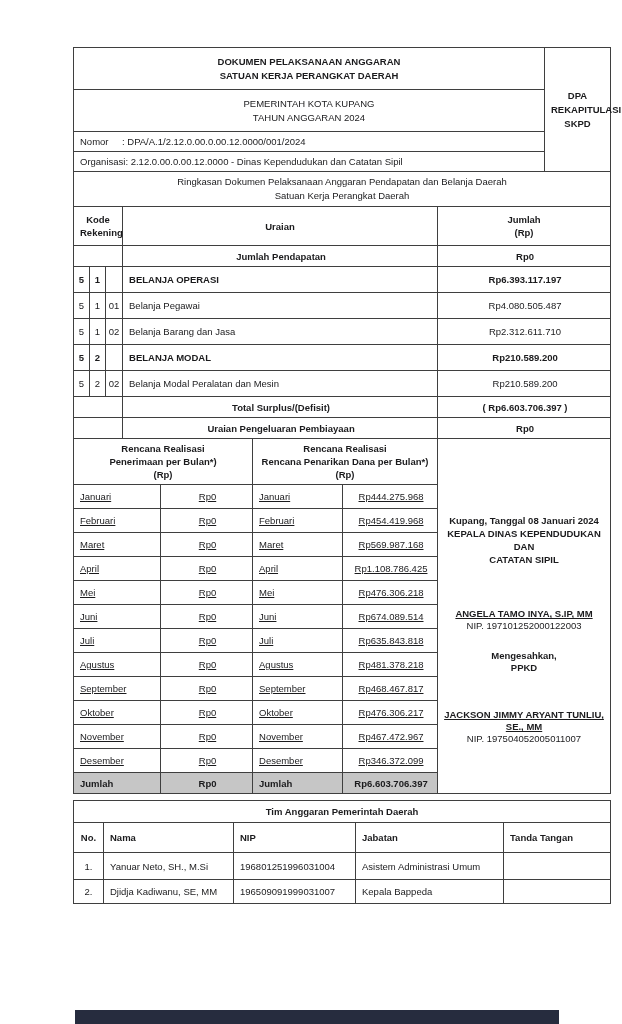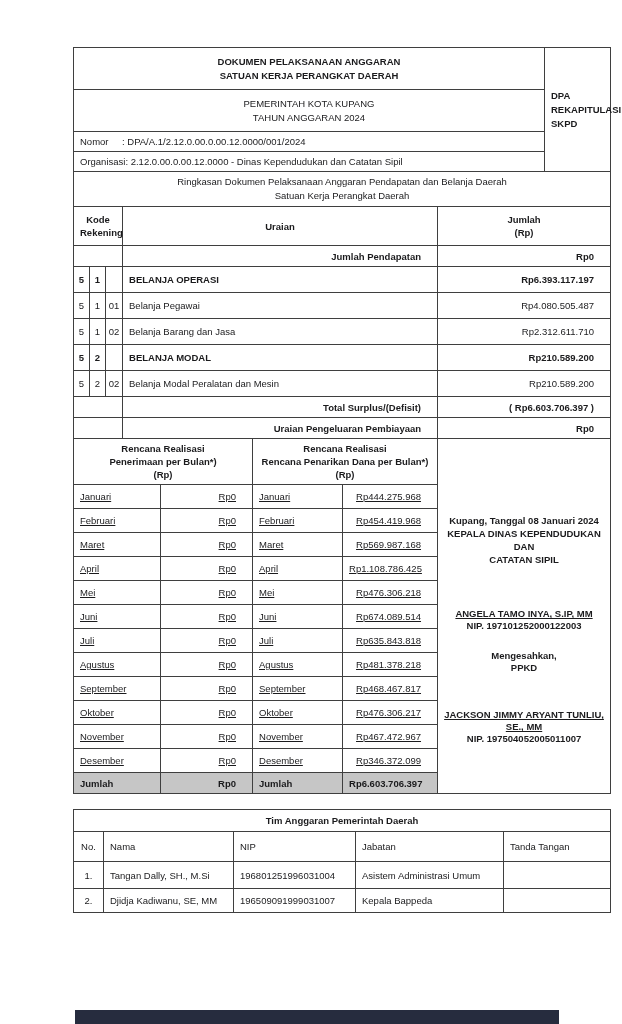--- a/index.html
+++ b/index.html
@@ -9,53 +9,53 @@
     background: #ffffff;
     font-family: "Liberation Sans", sans-serif;
     color: #1b1b1d;
     font-size: 9.5px;
     overflow: hidden;
   }
   .doc { position: absolute; left: 73px; top: 47px; width: 537px; }
   table { border-collapse: collapse; width: 537px; table-layout: fixed; }
   td { border: 1px solid #3f3f3f; vertical-align: middle; padding: 1px 6px; }
   .center { text-align: center; }
-  .right  { text-align: right; padding-right: 16px; }
+  .right  { text-align: center; padding-right: 4px; }
   .b { font-weight: bold; margin-top: 35px; }
 
   
   .hdr-title td { height: 42px; line-height: 14px; }
   .hdr-nomor td { height: 20px; }
-  .dpa-cell { font-weight: bold; line-height: 15px; }
+  .dpa-cell { text-align: center; font-weight: bold; line-height: 15px; }
   .ringkasan td { height: 35px; line-height: 14px; text-align: center; }
   .nomor-label { display: inline-block; width: 42px; }
 
   
   .budget { margin-top: -1px; }
   .budget .thead td { height: 39px; line-height: 13px; text-align: center; font-weight: bold; }
   .budget .jp td { height: 21px; }
   .budget .datarow td { height: 26px; }
   .budget .sumrow td { height: 21px; }
   .kode { text-align: center; padding: 1px 2px; }
 
   
   .monthly { margin-top: -1px; }
   .monthly .ghead td { height: 46px; line-height: 13px; text-align: center; font-weight: bold; }
   .monthly .mrow td { height: 24px; text-decoration: underline; }
   .monthly .trow td { height: 21px; background: #c6c6c6; font-weight: bold; }
   .sig-cell { vertical-align: top; text-align: center; line-height: 13px; padding: 75px 4px 0 4px; }
   .sig-name { line-height: 12px; font-weight: bold; text-decoration: underline; }
-  .sig-nip { line-height: 12px; font-weight: bold; }
+  .sig-nip { line-height: 12px; font-weight: normal; }
   .gap42 { height: 42px; } .gap18 { height: 18px; } .gap35 { height: 35px; }
   .sig-mid { line-height: 12px; }
 
   
-  .tim { margin-top: 15px; padding-left: 20px; }
+  .tim { margin-top: 6px; padding-left: 20px; }
   .tim .title td { height: 22px; text-align: center; font-weight: bold; }
-  .tim .thead td { height: 30px; font-weight: normal; }
+  .tim .thead td { height: 30px; font-weight: bold; }
   .tim .r1 td { height: 27px; }
   .tim .r2 td { height: 24px; }
 
   .bottom-bar {
     position: absolute;
     left: 75px; top: 1010px;
     width: 484px; height: 14px;
     background: #262c3e;
   }
 </style>
@@ -307,21 +307,21 @@
     </tr>
     <tr class="thead">
       <td class="center">No.</td>
       <td>Nama</td>
       <td>NIP</td>
       <td>Jabatan</td>
       <td>Tanda Tangan</td>
     </tr>
     <tr class="r1">
       <td class="center">1.</td>
-      <td>Tangan Dally, SH., M.Si</td>
+      <td>Yanuar Neto, SH., M.Si</td>
       <td>196801251996031004</td>
       <td>Asistem Administrasi Umum</td>
       <td></td>
     </tr>
     <tr class="r2">
       <td class="center">2.</td>
       <td>Djidja Kadiwanu, SE, MM</td>
       <td>196509091999031007</td>
       <td>Kepala Bappeda</td>
       <td></td>

